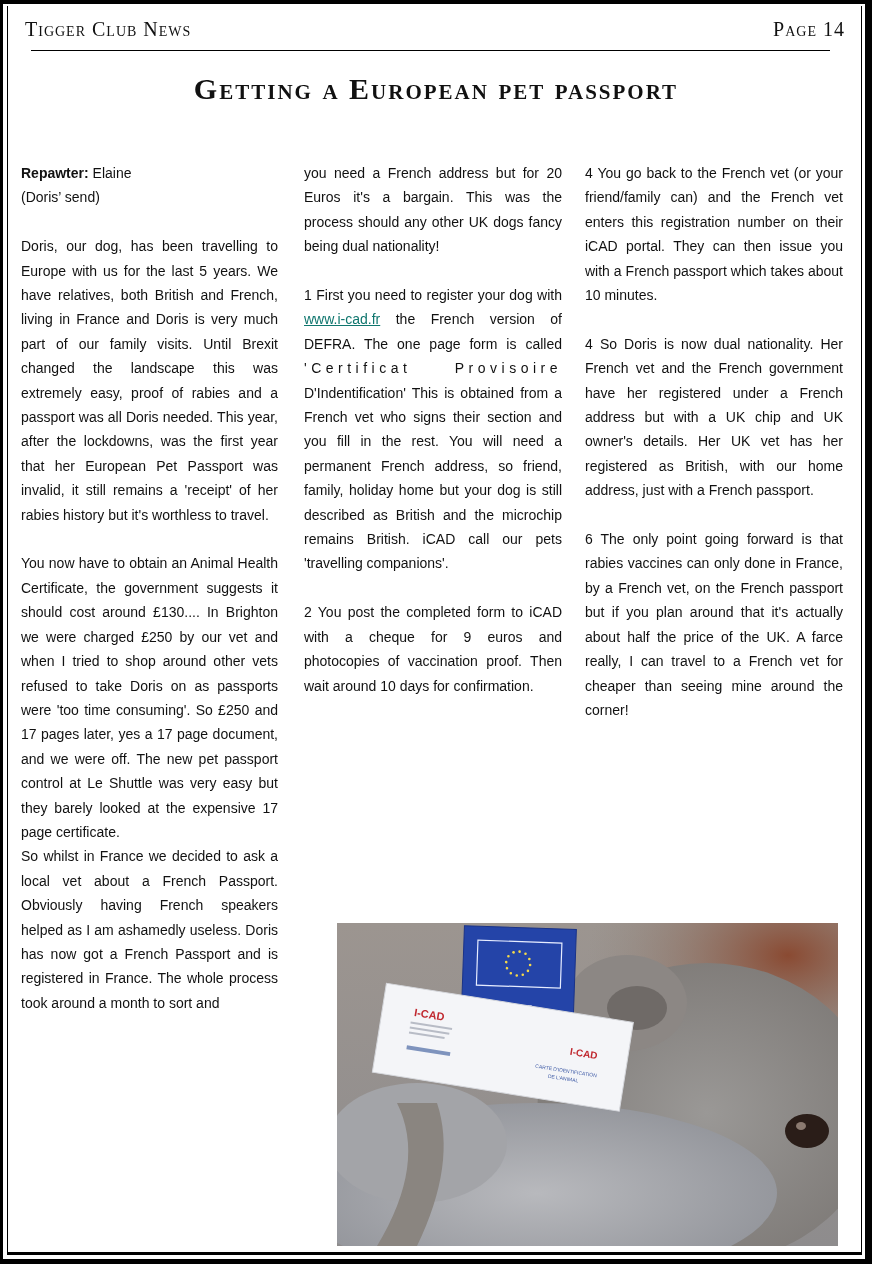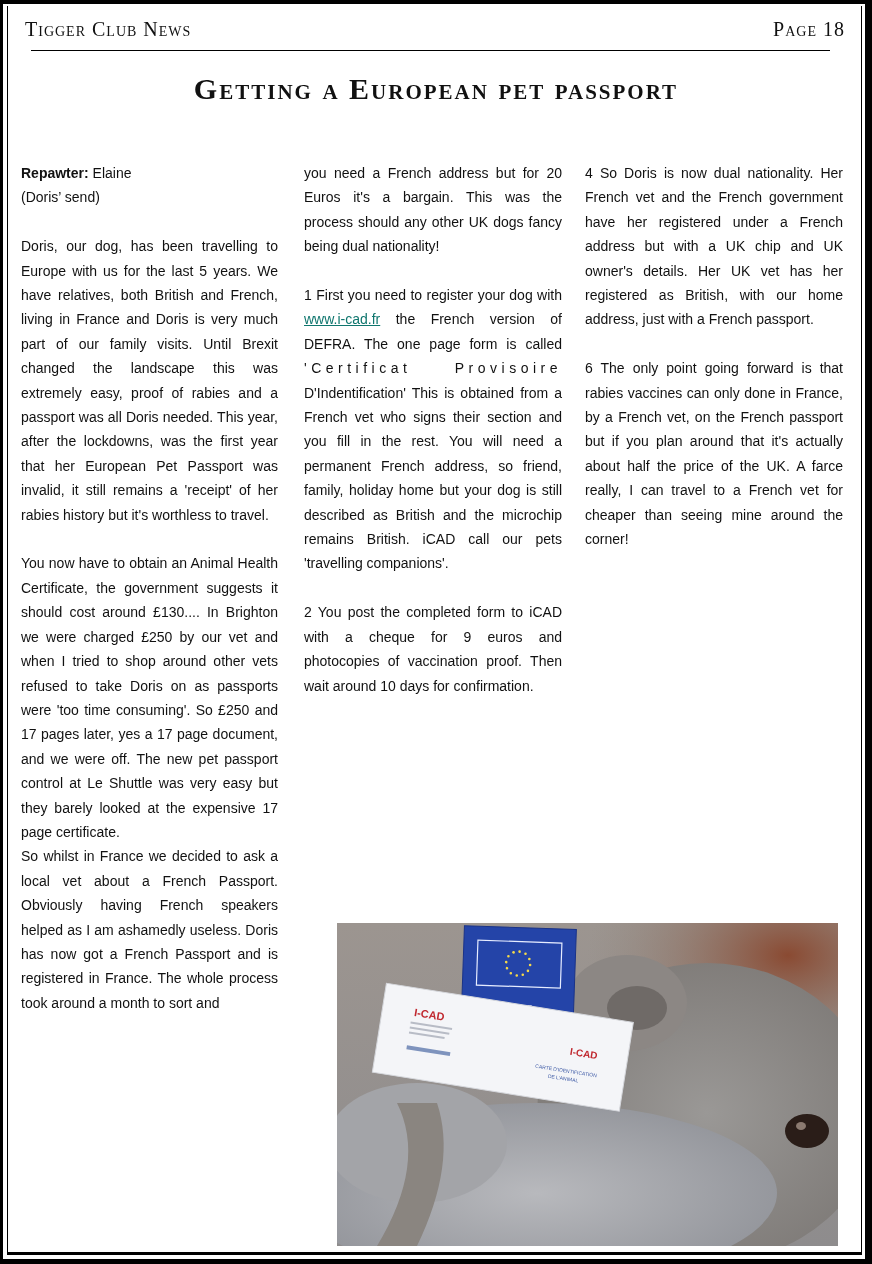--- a/index.html
+++ b/index.html
@@ -64,21 +64,21 @@
   </style>
 </head>
 <body>
 
 <div class="page">
   <div class="frame-outer"></div>
   <div class="frame-inner"></div>
 
   <div class="running-header">
     <span class="left">Tigger Club News</span>
-    <span class="right">Page 18</span>
+    <span class="right">Page 14</span>
   </div>
   <div class="header-rule"></div>
 
   <h1 class="article-title">Getting a European pet passport</h1>
 
   <div class="col col-1">
     <p>
       <span class="byline-label">Repawter:</span><span> Elaine</span><br>
       <span>(Doris’ send)</span>
     </p>
@@ -89,20 +89,21 @@
 
   <div class="col col-2">
     <p>you need a French address but for 20 Euros it's a bargain. This was the process should any other UK dogs fancy being dual nationality!</p>
     <p>
       <span>1 First you need to register your dog with </span><a class="link" href="#">www.i-cad.fr</a><span> the French version of DEFRA. The one page form is called </span><span class="spaced">'Certificat Provisoire</span><span> D'Indentification' This is obtained from a French vet who signs their section and you fill in the rest. You will need a permanent French address, so friend, family, holiday home but your dog is still described as British and the microchip remains British. iCAD call our pets 'travelling companions'.</span>
     </p>
     <p>2 You post the completed form to iCAD with a cheque for 9 euros and photocopies of vaccination proof. Then wait around 10 days for confirmation.</p>
   </div>
 
   <div class="col col-3">
+    <p>4 You go back to the French vet (or your friend/family can) and the French vet enters this registration number on their iCAD portal. They can then issue you with a French passport which takes about 10 minutes.</p>
     <p>4 So Doris is now dual nationality. Her French vet and the French government have her registered under a French address but with a UK chip and UK owner's details. Her UK vet has her registered as British, with our home address, just with a French passport.</p>
     <p class="tight">6 The only point going forward is that rabies vaccines can only done in France, by a French vet, on the French passport but if you plan around that it's actually about half the price of the UK. A farce really, I can travel to a French vet for cheaper than seeing mine around the corner!</p>
   </div>
 
   <div class="photo">
     <svg width="501" height="323" viewBox="0 0 501 323">
       <defs>
         <radialGradient id="bgWarm" cx="0.9" cy="0.1" r="0.4">
           <stop offset="0" stop-color="#8a4a32"></stop>
           <stop offset="1" stop-color="#8f8378" stop-opacity="0"></stop>

